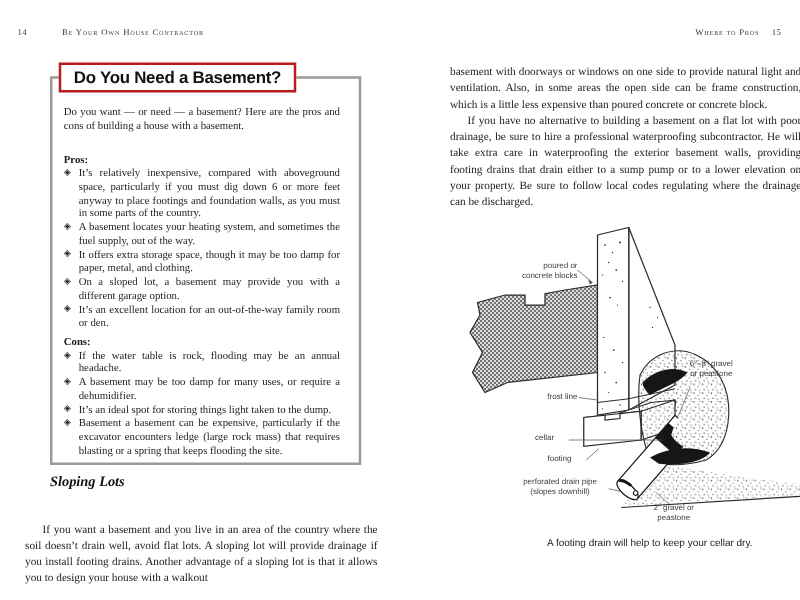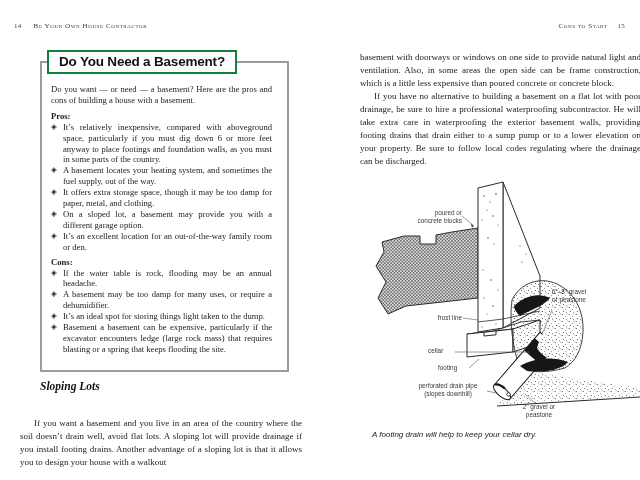--- a/index.html
+++ b/index.html
@@ -6,39 +6,39 @@
   #book {
     position:relative; width:640px; height:480px; background:#ffffff;
     font-family:"Liberation Serif", serif; color:#1c1c1c; overflow:hidden;
   }
   
   .running-head-row { position:absolute; top:22px; font-size:7px; color:#3a3a3a; }
   .rh-left  { left:14px; }
   .rh-right { right:15px; text-align:right; }
   .rh-text  { font-variant:small-caps; letter-spacing:0.6px; }
   .rh-num   { letter-spacing:0.3px; }
-  .rh-left .rh-num  { margin-right:12px; }
+  .rh-left .rh-num  { margin-right:28px; }
   .rh-right .rh-num { margin-left:10px; }
 
   
   .feature-box {
     position:absolute; left:40px; top:61px; width:245px; height:307px;
     border:2px solid #9b9b9b; background:#fff;
   }
   .box-title {
     position:absolute; left:47px; top:50px; z-index:2;
-    background:#fff; border:2px solid #15803d; padding:2px 10px 3px 10px;
+    background:#fff; border:2px solid #b91c1c; padding:2px 10px 3px 10px;
     font-family:"Liberation Sans", sans-serif; font-weight:bold;
     font-size:13.5px; letter-spacing:-0.2px; color:#111;
   }
   .box-content {
     position:absolute; left:51px; top:84px; width:221px;
     font-size:8.6px; line-height:10.9px; text-align:justify;
   }
-  .box-intro { margin-bottom:5px; }
+  .box-intro { margin-bottom:16px; }
   .group-label { font-weight:bold; }
   .list-item { position:relative; padding-left:12px; }
   .list-item .bullet { position:absolute; left:0; top:0; font-size:7.5px; color:#222; }
   .cons-block { margin-top:4px; }
 
   
   .section-heading {
     position:absolute; left:40px; top:380px;
     font-size:11.5px; font-weight:bold; font-style:italic; color:#111;
   }
@@ -53,36 +53,36 @@
   .para-continued { text-indent:0; }
   .para-indent    { text-indent:14px; }
 
   
   .figure-svg { position:absolute; left:372px; top:180px; }
   .fig-label {
     position:absolute; font-family:"Liberation Sans", sans-serif;
     font-size:6.4px; line-height:7.8px; color:#3a3a3a; white-space:pre-line;
   }
   .figure-caption {
-    position:absolute; left:372px; top:430px; width:230px; text-align:left;
-    font-family:"Liberation Sans", sans-serif; font-style:italic;
+    position:absolute; left:372px; top:430px; width:230px; text-align:right;
+    font-family:"Liberation Sans", sans-serif; 
     font-size:8px; color:#222;
   }
 </style>
 </head>
 <body>
 
 <div id="book">
 
   <div class="running-head-row rh-left">
     <span class="rh-num">14</span><span class="rh-text">Be Your Own House Contractor</span>
   </div>
 
   <div class="running-head-row rh-right">
-    <span class="rh-text">Cons to Start</span><span class="rh-num">15</span>
+    <span class="rh-text">Where to Pros</span><span class="rh-num">15</span>
   </div>
 
   <div>
     <div class="box-title">Do You Need a Basement?</div>
     <div class="feature-box"></div>
     <div class="box-content">
       <div class="box-intro">Do you want — or need — a basement? Here are the pros and cons of building a house with a basement.</div>
 
       <div class="group-label">Pros:</div>
       <div>

